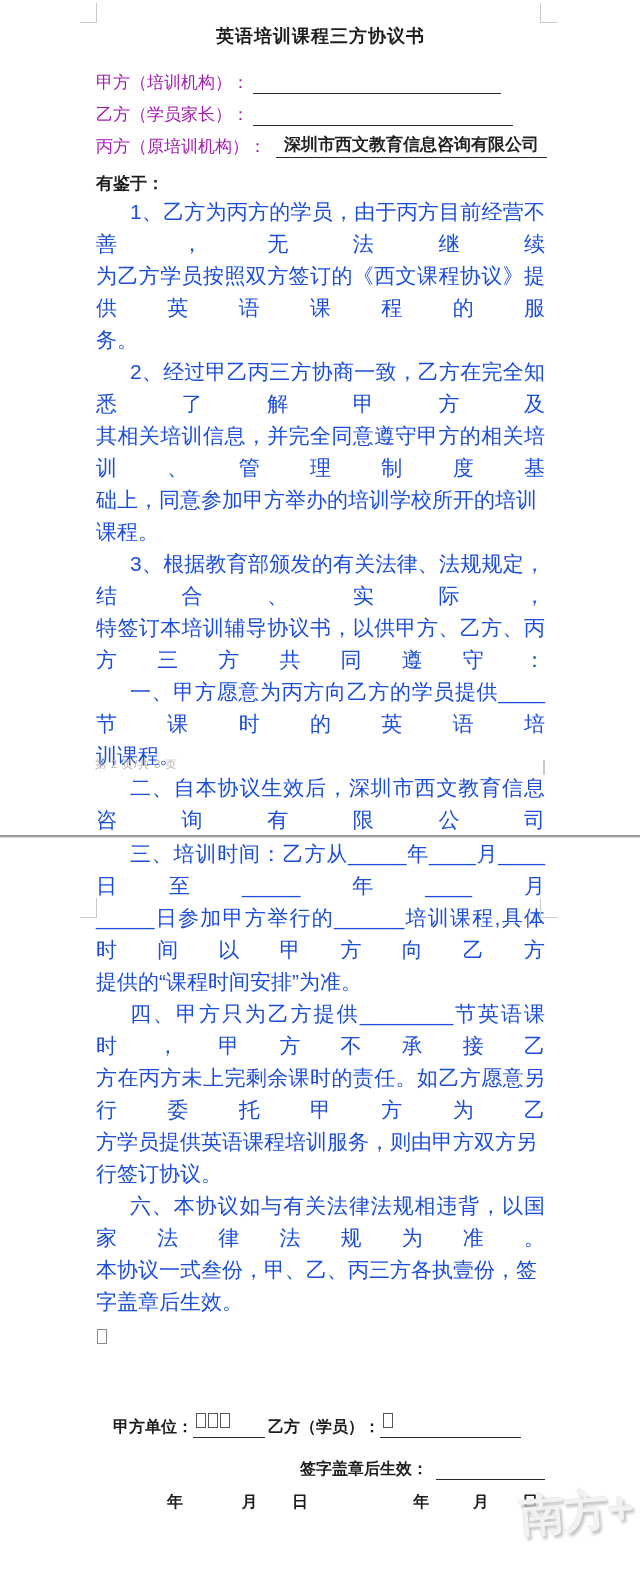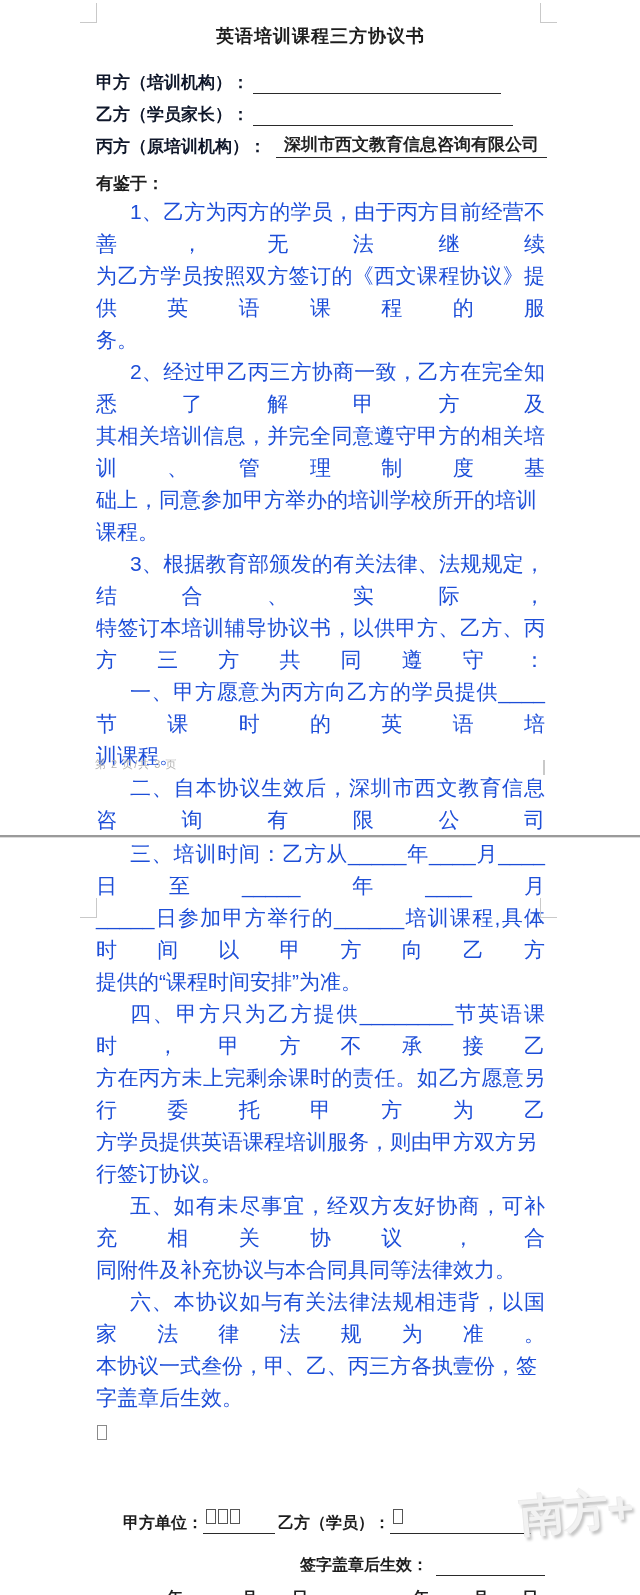--- a/index.html
+++ b/index.html
@@ -22,21 +22,21 @@
   .mark-top{top:3px;}
   .page-2 .mark{top:60px;}
 
   .doc-title{
     margin:24px 0 0 0;
     font-size:18px;line-height:24px;font-weight:bold;
     text-align:center;color:#1d1d1d;letter-spacing:1px;
   }
 
   .party-row{display:flex;align-items:flex-end;height:24px;font-size:17px;}
-  .party-row .lbl{font-weight:bold;white-space:nowrap;color:#0f172a;}
+  .party-row .lbl{font-weight:normal;white-space:nowrap;color:#a21caf;}
   .party-blank{
     display:inline-block;height:22px;
     border-bottom:1.5px solid #2a2a2a;margin-left:4px;
   }
   .blank-a{width:248px;}
   .blank-b{width:260px;}
   .party-value{
     display:inline-block;height:24px;margin-left:10px;padding:0 8px 0 8px;
     border-bottom:1.5px solid #2a2a2a;font-weight:bold;color:#222;white-space:nowrap;
   }
@@ -67,21 +67,21 @@
     display:inline-block;width:8px;height:13px;border:1px solid #8a8a8a;
     vertical-align:baseline;margin:0 1px;
   }
   .tofu-dark{border-color:#555;}
 
   .sig-row{display:flex;align-items:flex-end;height:26px;font-size:16px;}
   .sig-row .lbl{font-weight:bold;white-space:nowrap;color:#1d1d1d;}
   .sig-blank{
     display:inline-block;height:24px;border-bottom:1.5px solid #2a2a2a;
   }
-  .sig-indent-a{margin-left:27px;}
+  .sig-indent-a{margin-left:17px;}
   .sig-indent-parent{margin-left:204px;}
   .sb-1{width:70px;padding-left:2px;}
   .sb-2{width:139px;padding-left:2px;}
   .sb-3{width:122px;margin-left:8px;}
 
   .date-row{height:24px;font-size:16px;font-weight:bold;color:#1d1d1d;}
   .date-row span{display:inline-block;}
 
   .watermark{
     position:absolute;left:520px;top:645px;
@@ -165,24 +165,20 @@
         <div class="ln jl">_____日参加甲方举行的______培训课程,具体时间以甲方向乙方</div>
         <div class="ln">提供的“课程时间安排”为准。</div>
       </div>
 
       <div class="clause mt-13">
         <div class="ln ind jl">四、甲方只为乙方提供________节英语课时，甲方不承接乙</div>
         <div class="ln jl">方在丙方未上完剩余课时的责任。如乙方愿意另行委托甲方为乙</div>
         <div class="ln">方学员提供英语课程培训服务，则由甲方双方另行签订协议。</div>
       </div>
 
-      <div class="clause mt-10">
-        <div class="ln ind jl">五、如有未尽事宜，经双方友好协商，可补充相关协议，合</div>
-        <div class="ln">同附件及补充协议与本合同具同等法律效力。</div>
-      </div>
 
       <div class="clause mt-11">
         <div class="ln ind jl">六、本协议如与有关法律法规相违背，以国家法律法规为准。</div>
         <div class="ln">本协议一式叁份，甲、乙、丙三方各执壹份，签字盖章后生效。</div>
       </div>
 
       <div class="tofu-line mt-11">
         <span class="tofu"></span>
       </div>
 

